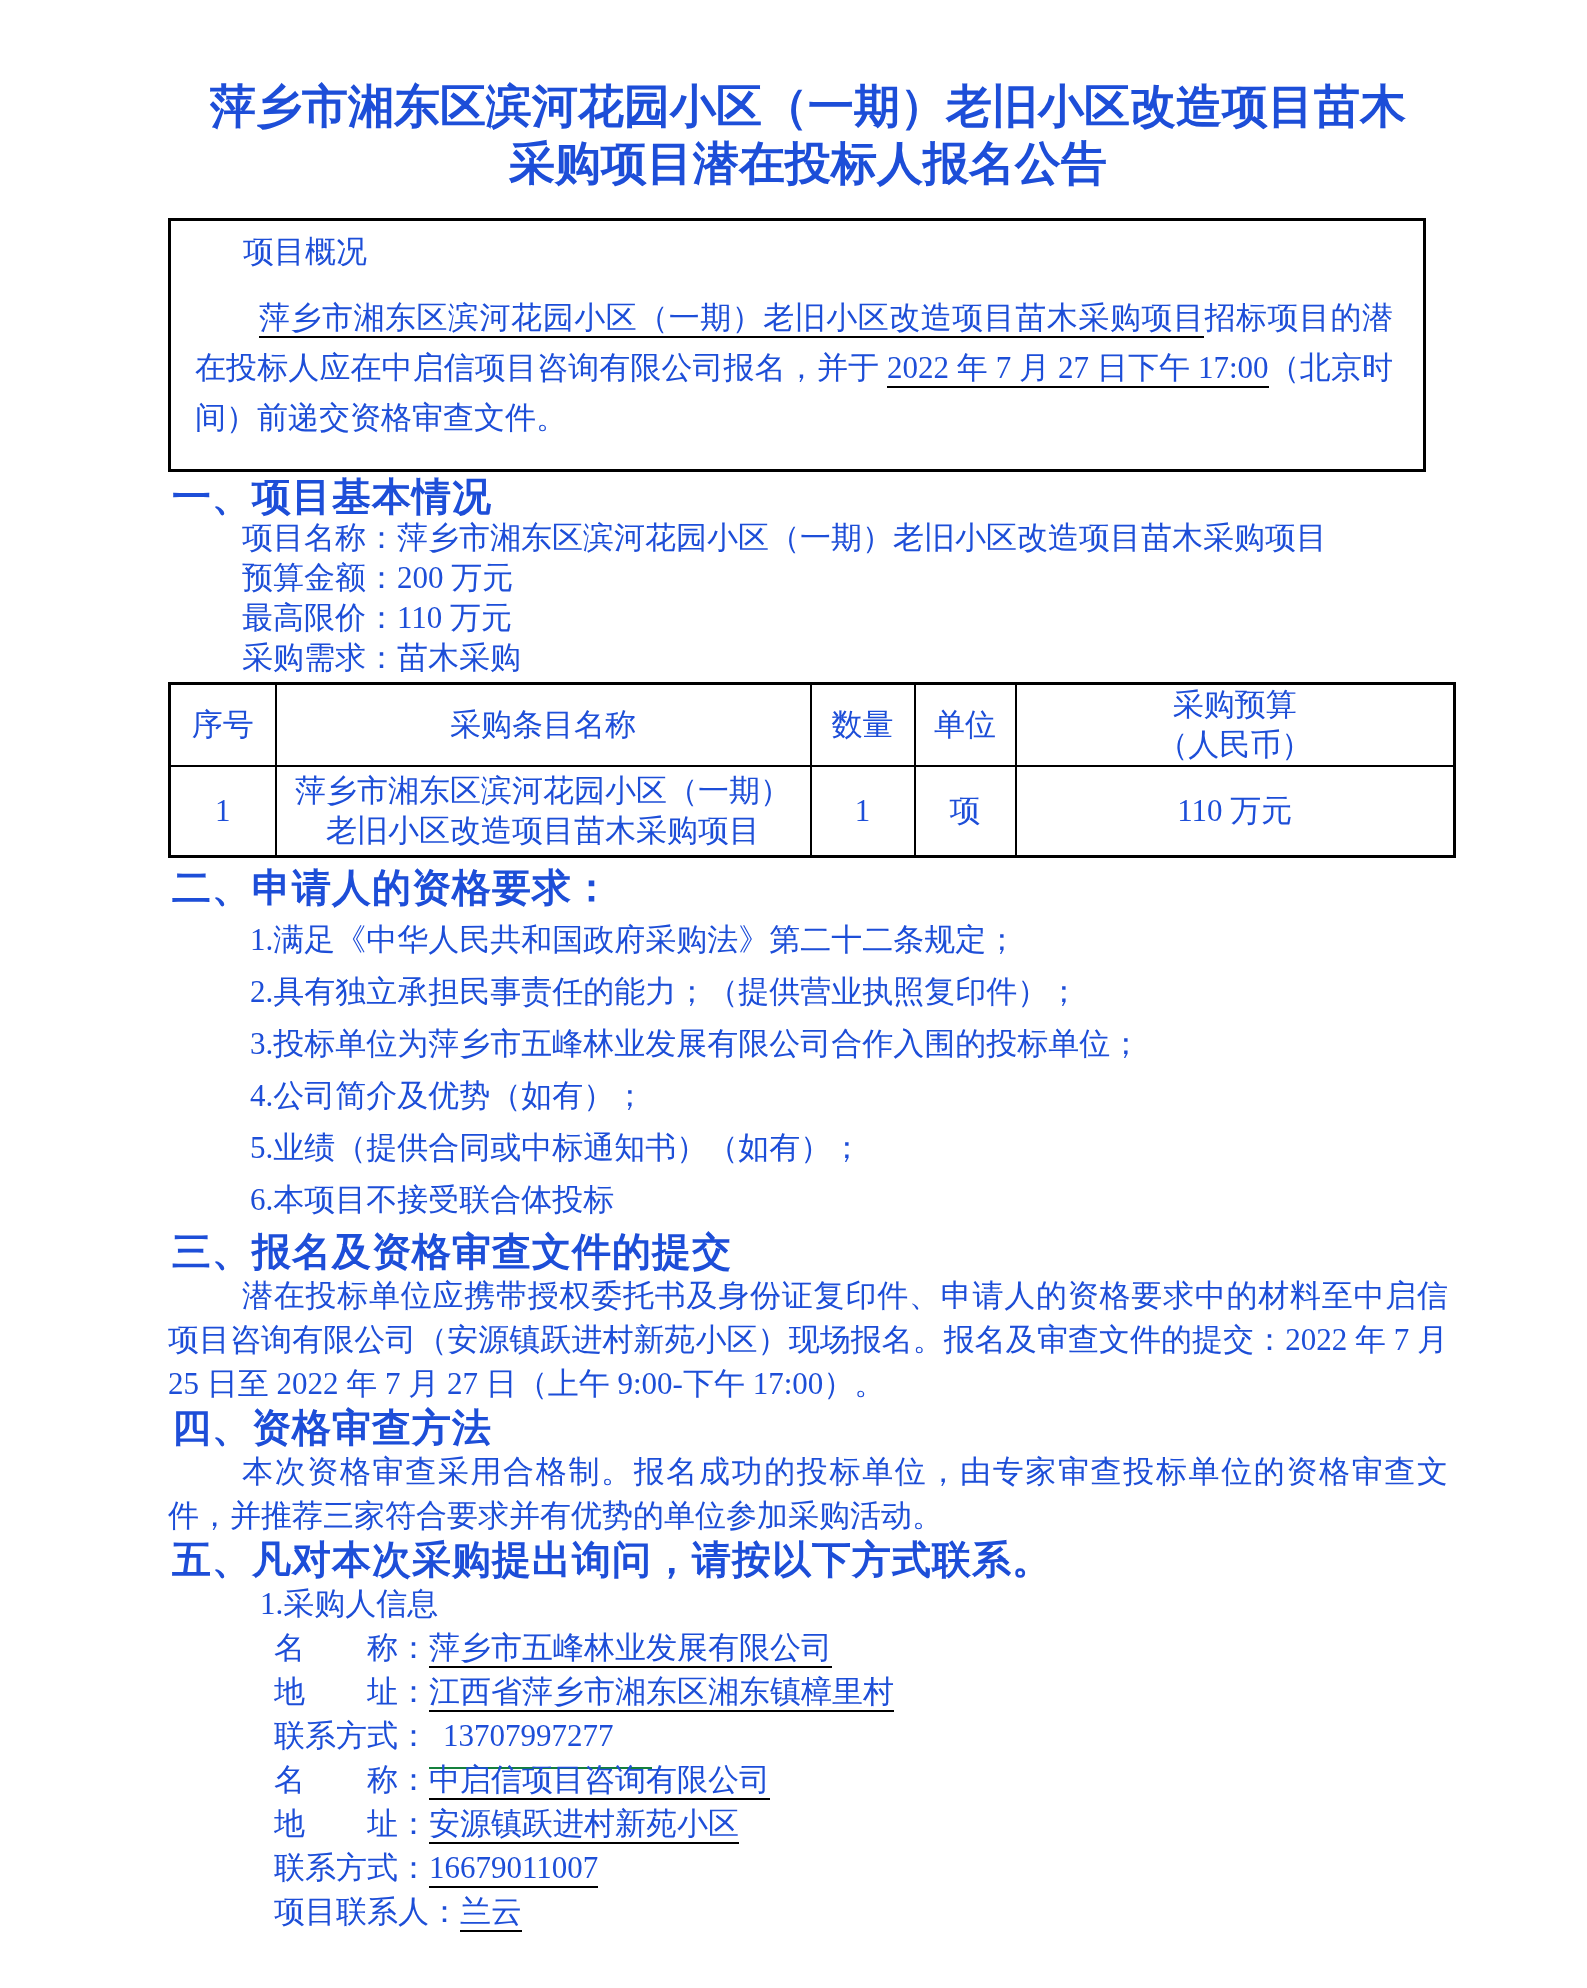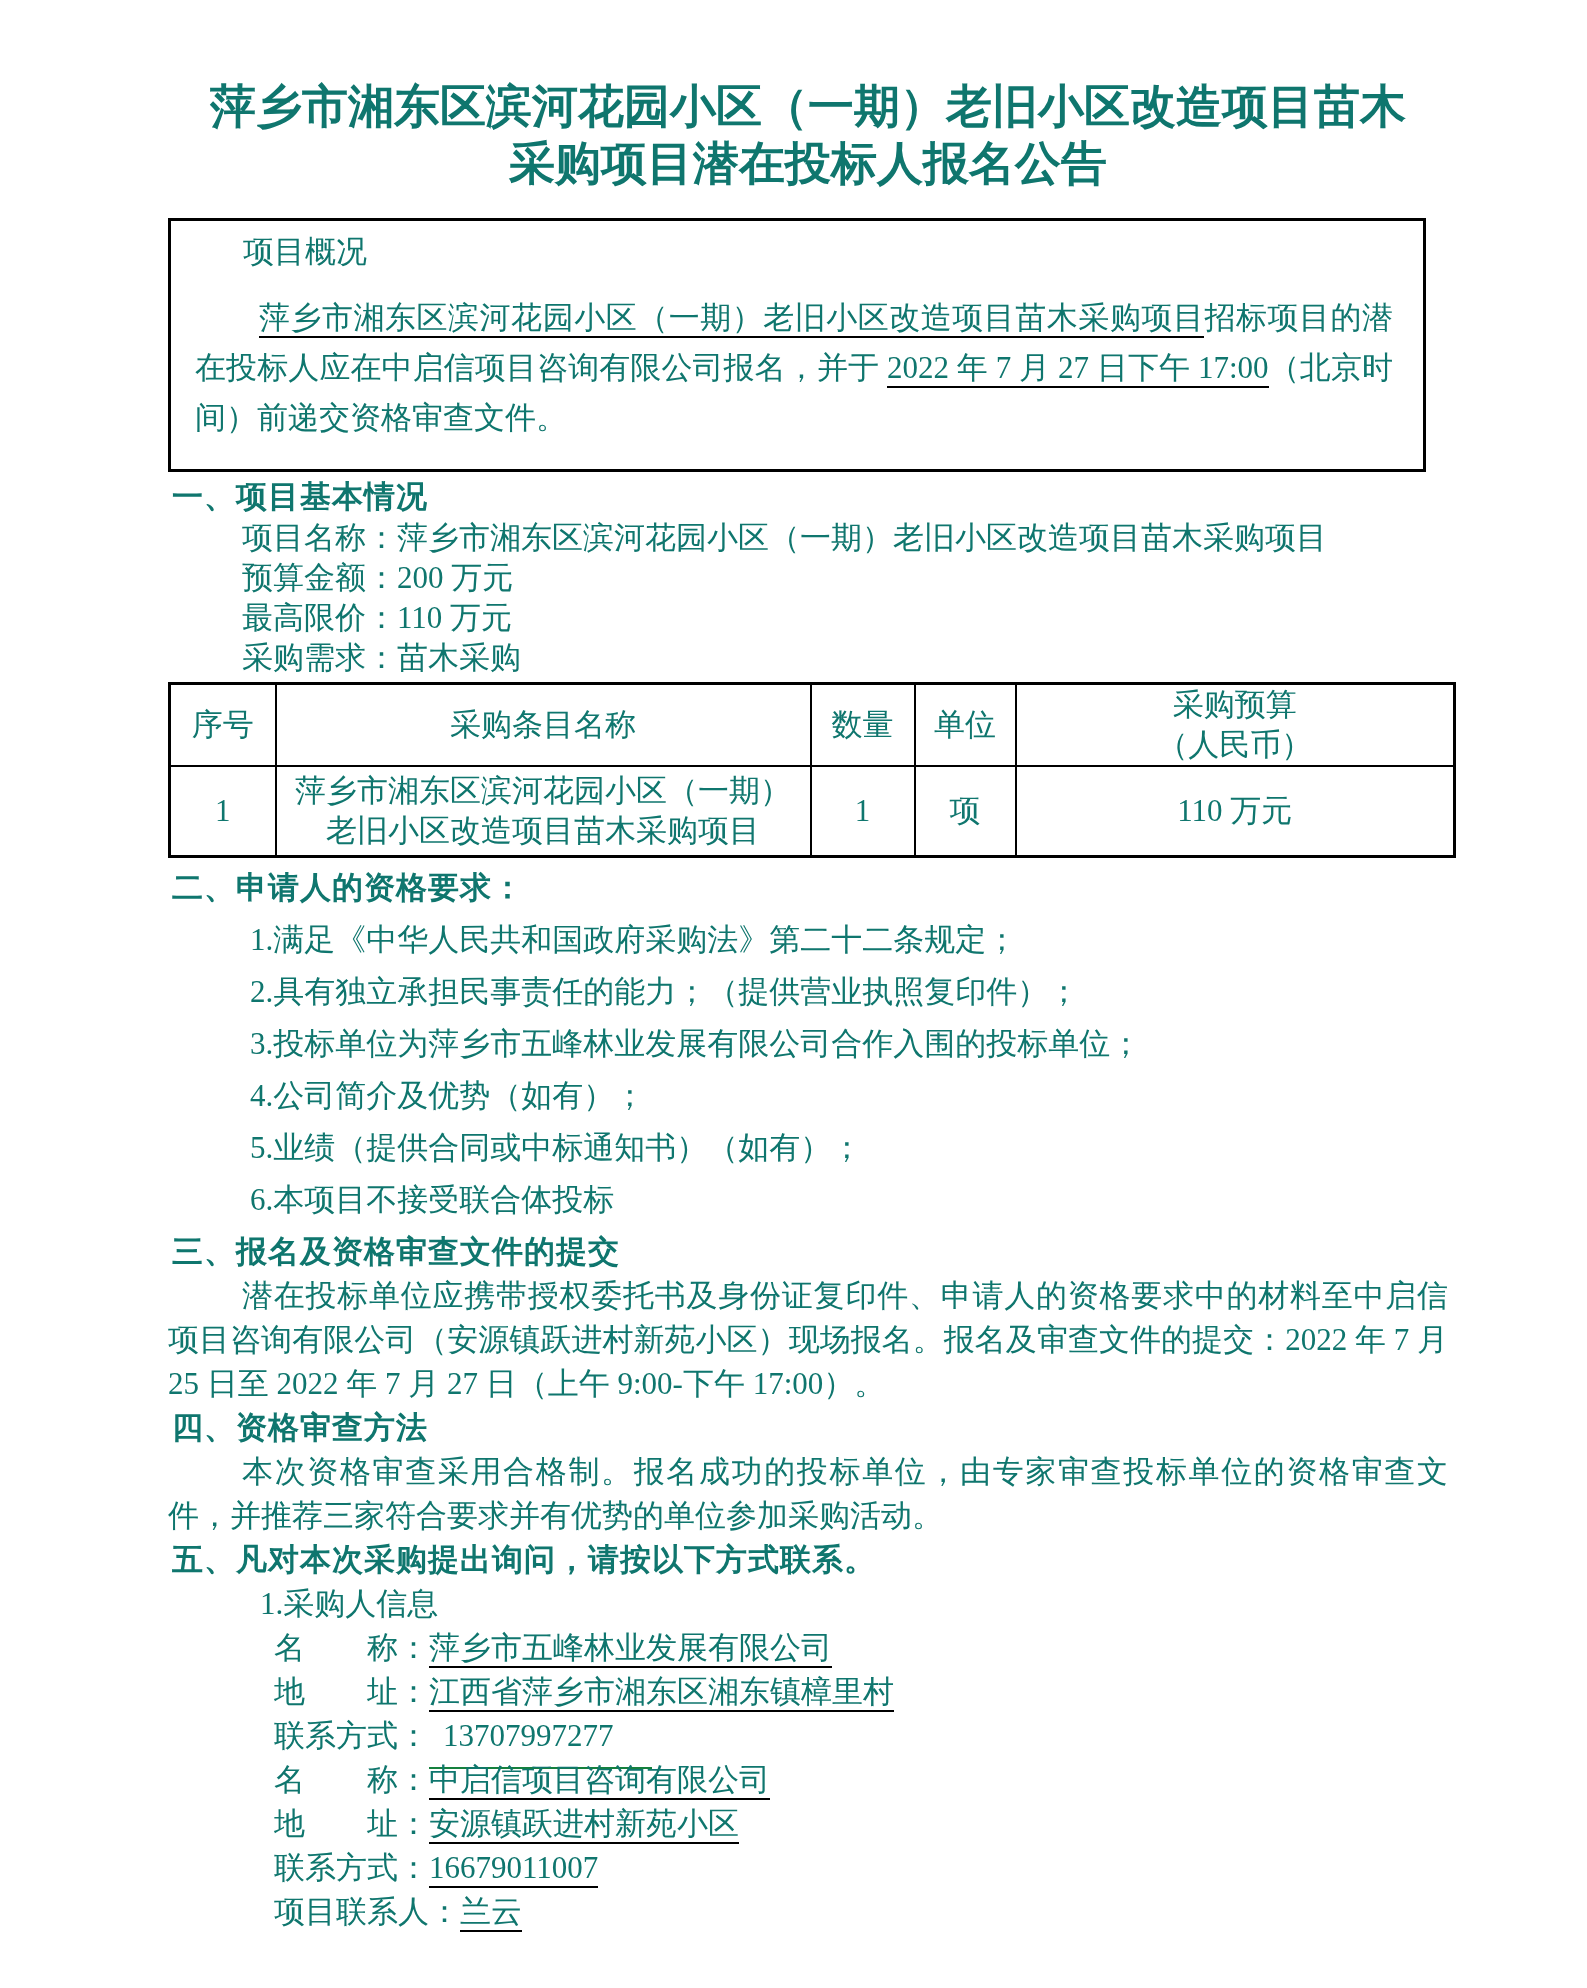--- a/index.html
+++ b/index.html
@@ -1,21 +1,21 @@
 <!DOCTYPE html>
 <html><head>
 <meta charset="utf-8">
 <style>
   html,body{margin:0;padding:0;background:#ffffff;}
   .page{
     position:relative;
     width:1587px;height:1988px;
     box-sizing:border-box;
     padding:78px 139px 0 168px;
-    background:#ffffff;color:#0f766e;
+    background:#ffffff;color:#1d4ed8;
     font-family:"Liberation Serif",serif;
     font-size:31px;
     overflow:hidden;
   }
   .title{
     margin:0 0 26px 0;
     font-size:46px;font-weight:700;
     text-align:center;line-height:57px;
     font-family:"Liberation Serif",serif;
   }
@@ -25,21 +25,21 @@
     padding:6px 14px 10px 8px;
     line-height:50px;
   }
   .ov-label{padding-left:64px;}
   .ov-para{margin:16px;text-indent:64px;text-align:justify;}
   .u{border-bottom:2px solid #000;padding-bottom:1px;}
   .u-pad{border-bottom:2px solid #15803d;padding:0 38px 14px 14px;margin-top:32px;}
   h2.sec{
     margin:0;padding-left:4px;
     font-family:"Liberation Sans",sans-serif;
-    font-size:31px;font-weight:700;line-height:44px;
+    font-size:39px;font-weight:700;line-height:44px;
     letter-spacing:1px;
   }
   h2.sec-one{margin-top:4px;line-height:42px;}
   h2.sec-two{margin-top:8px;}
   .s1-line{margin:0;padding-left:74px;line-height:40px;}
   .item-line{margin:8px;padding-left:74px;line-height:44px;}
   .para{margin:0;text-indent:74px;line-height:44px;text-align:justify;}
   .subhead{margin:0;padding-left:92px;line-height:44px;}
   .label-line{margin:0;padding-left:106px;line-height:44px;}
   table.proc{

